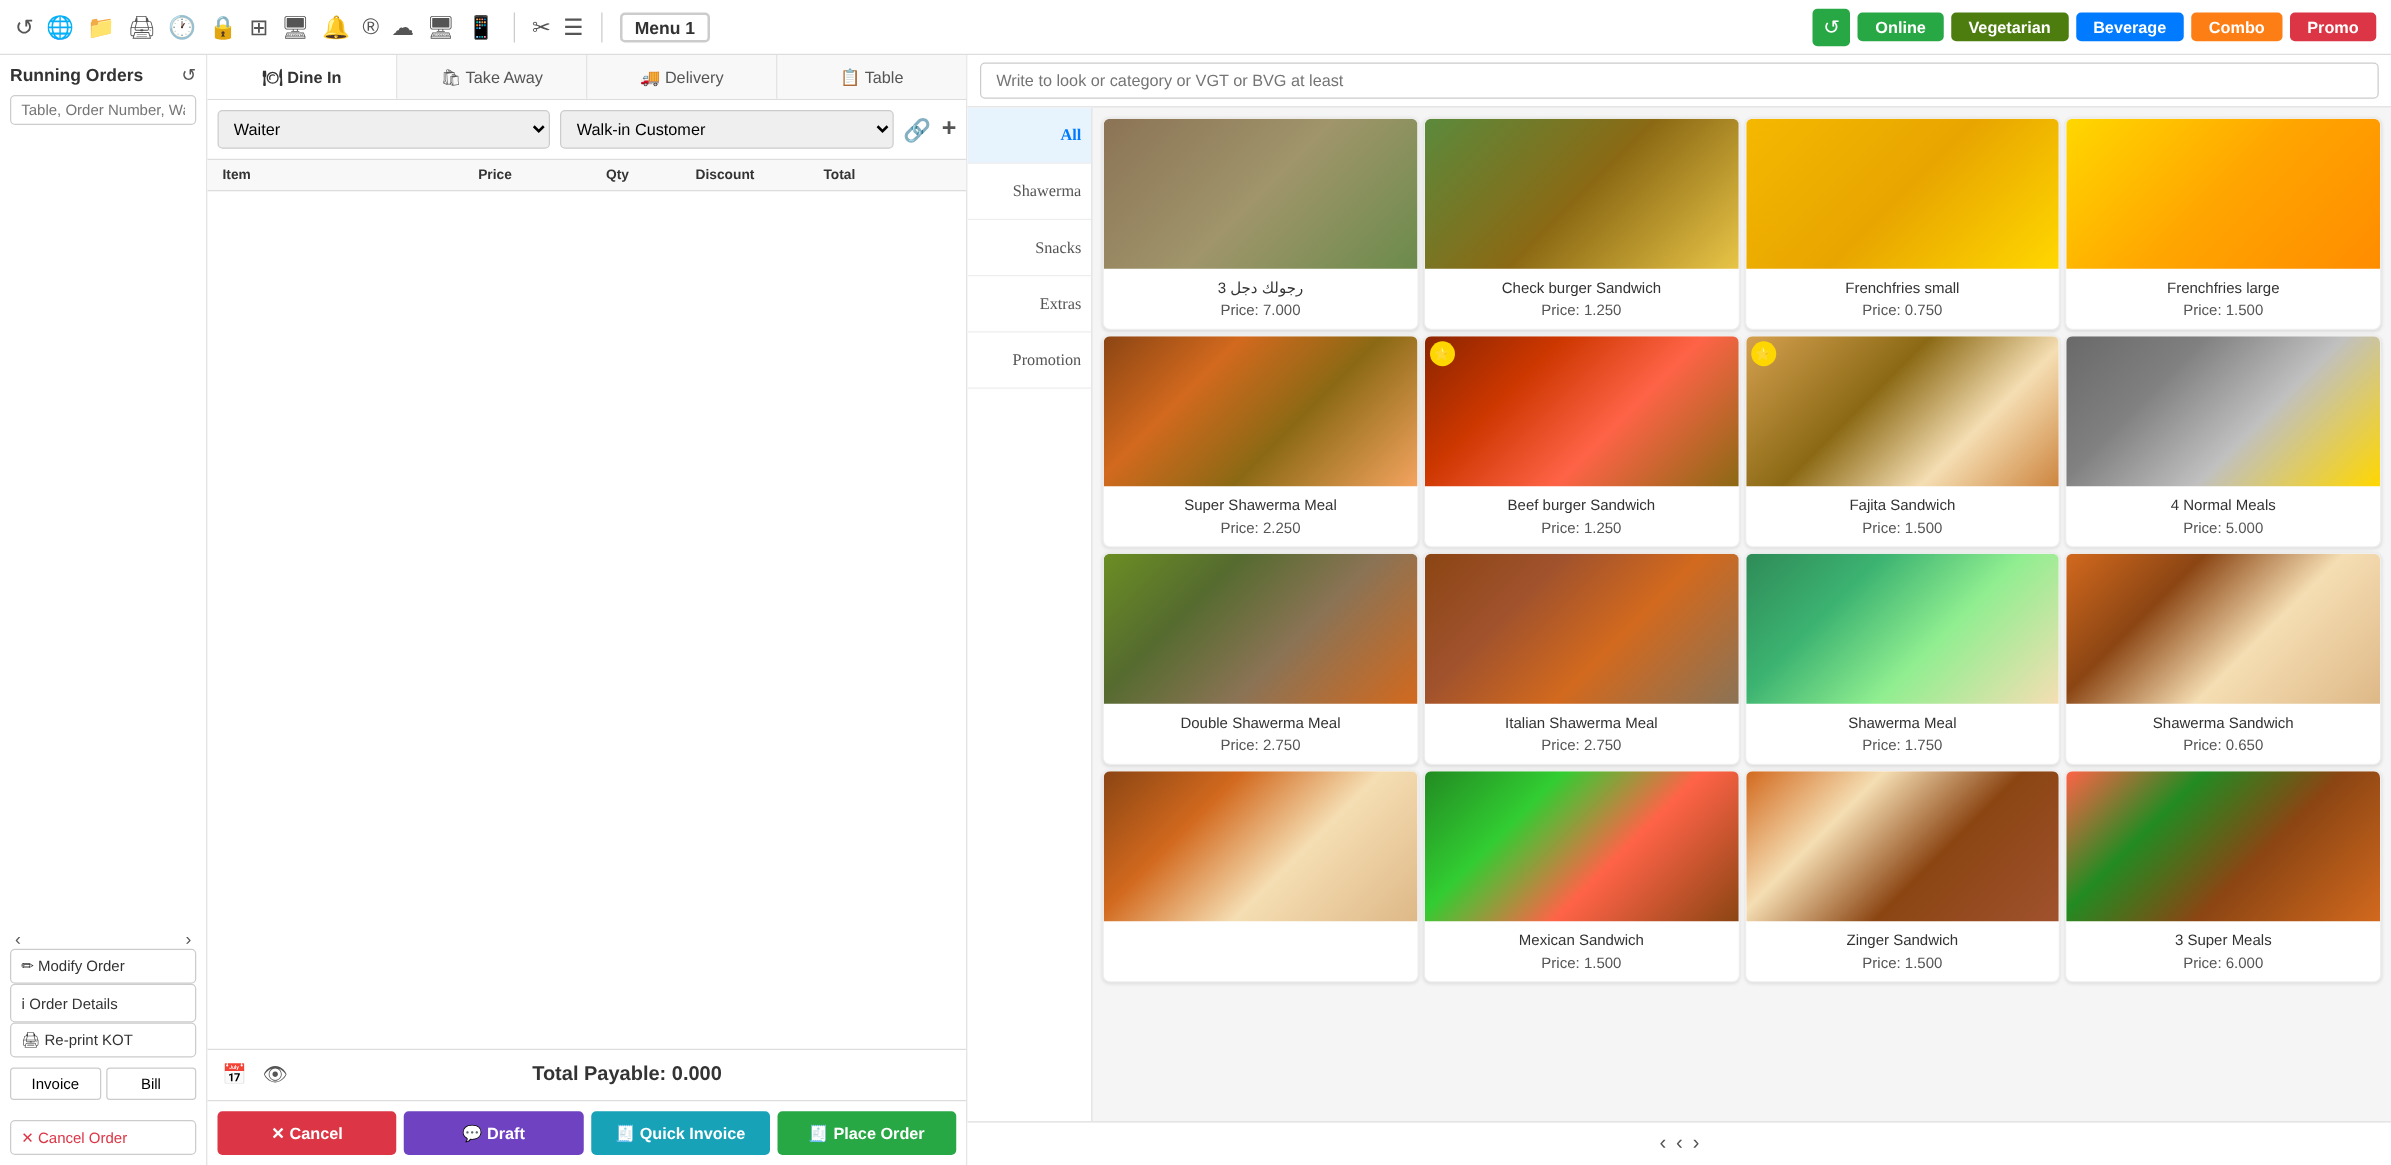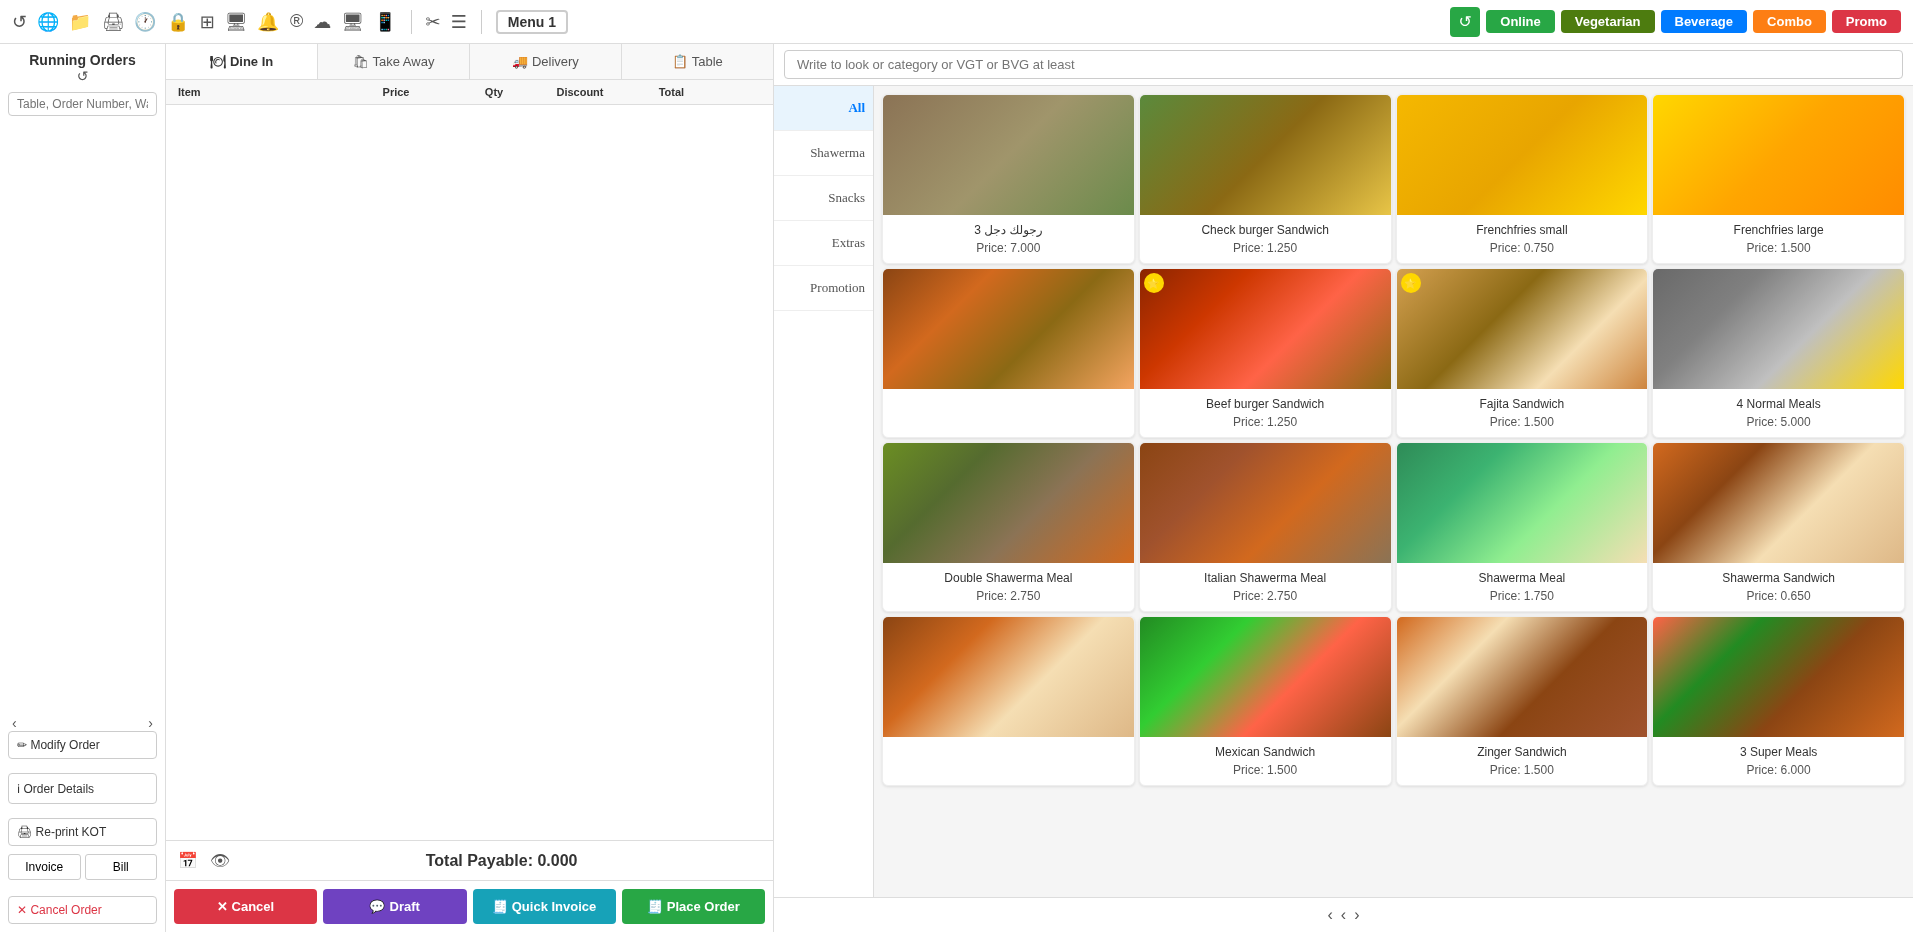--- a/index.html
+++ b/index.html
@@ -54,37 +54,36 @@
       border-right: 1px solid #ddd;
       display: flex;
       flex-direction: column;
       padding: 8px;
     }
     .sidebar-header {
       display: flex;
       align-items: center;
       justify-content: space-between;
       margin-bottom: 8px;
-      flex-direction: column;
     }
     .sidebar-title { font-size: 14px; font-weight: bold; color: #333; }
     .sidebar-refresh { color: #555; cursor: pointer; font-size: 14px; }
     .sidebar-search {
       width: 100%;
       padding: 4px 8px;
       border: 1px solid #ccc;
       border-radius: 4px;
       font-size: 12px;
       margin-bottom: 8px;
     }
     .sidebar-actions {
       margin-top: auto;
       display: flex;
       flex-direction: column;
-      gap: 14px;
+      gap: 0;
     }
     .sidebar-action-btn {
       background: #fff;
       border: 1px solid #ccc;
       border-radius: 4px;
       padding: 6px 8px;
       font-size: 12px;
       cursor: pointer;
       text-align: left;
       color: #333;
@@ -393,20 +392,30 @@
     <button class="sidebar-action-btn" style="margin-top:16px; color:#dc3545;">✕ Cancel Order</button>
   </div>
 
   <div class="order-panel">
     <div class="order-tabs">
       <div class="order-tab active">🍽 Dine In</div>
       <div class="order-tab">🛍 Take Away</div>
       <div class="order-tab">🚚 Delivery</div>
       <div class="order-tab">📋 Table</div>
     </div>
+    <div class="order-controls">
+      <select class="order-select">
+        <option>Waiter</option>
+      </select>
+      <select class="order-select">
+        <option>Walk-in Customer</option>
+      </select>
+      <button class="order-icon-btn">🔗</button>
+      <button class="order-add-btn">+</button>
+    </div>
     <div class="order-table-header">
       <span>Item</span>
       <span>Price</span>
       <span>Qty</span>
       <span>Discount</span>
       <span>Total</span>
     </div>
     <div class="order-items-area"></div>
     <div class="order-footer">
       <span class="footer-icon">📅</span>
@@ -460,20 +469,24 @@
             </div>
             <div class="menu-item-card">
               <div class="menu-item-img food-4"></div>
               <div class="menu-item-info">
                 <div class="menu-item-name">Frenchfries large</div>
                 <div class="menu-item-price">Price: 1.500</div>
               </div>
             </div>
             <div class="menu-item-card">
               <div class="menu-item-img food-5"></div>
+              <div class="menu-item-info">
+                <div class="menu-item-name">Super Shawerma Meal</div>
+                <div class="menu-item-price">Price: 2.250</div>
+              </div>
             </div>
             <div class="menu-item-card">
               <div class="menu-item-img food-6">
                 <div class="badge-star">⭐</div>
               </div>
               <div class="menu-item-info">
                 <div class="menu-item-name">Beef burger Sandwich</div>
                 <div class="menu-item-price">Price: 1.250</div>
               </div>
             </div>

